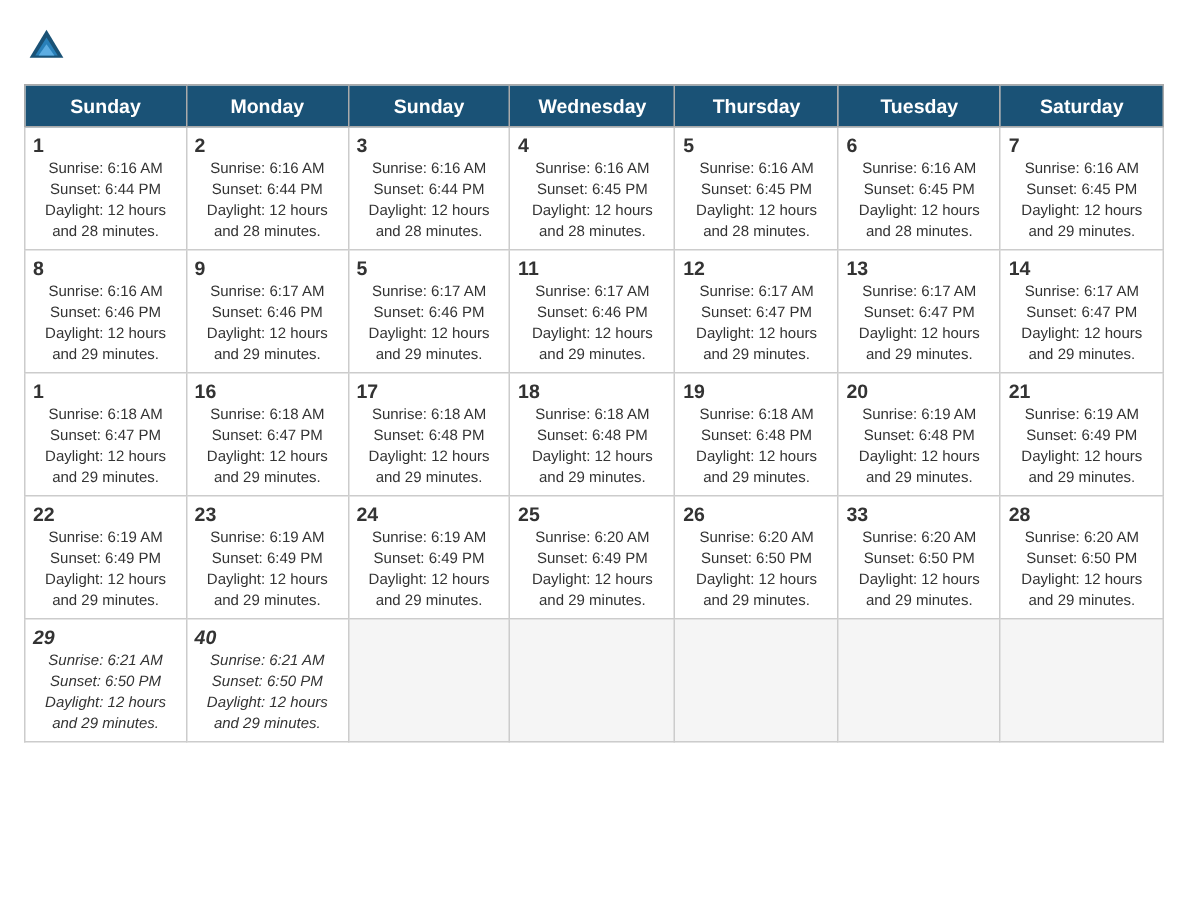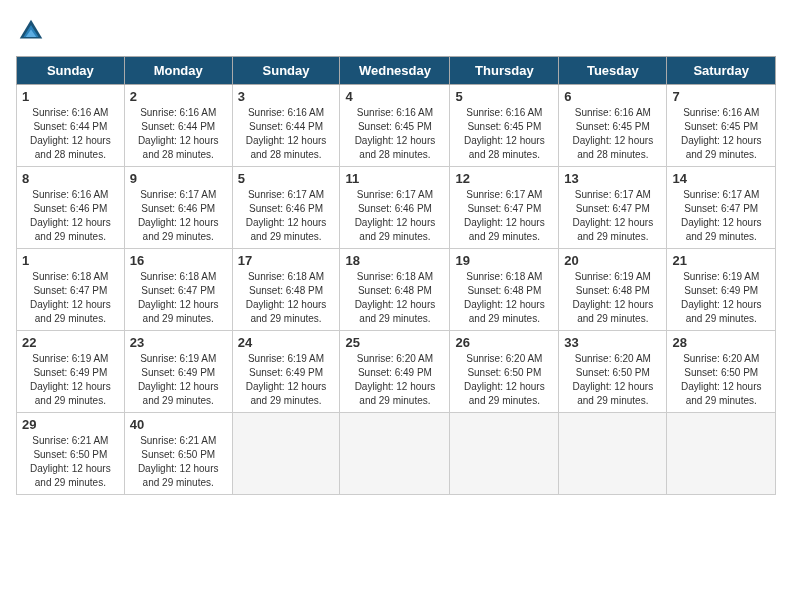--- a/index.html
+++ b/index.html
@@ -85,20 +85,21 @@
       margin-bottom: 2px;
     }
     .day-info {
       font-size: 10px;
       line-height: 1.4;
       color: #333;
       text-align: center;
     }
     .last-row td {
       border-bottom: 1px solid #ccc;
+      font-style: italic;
     }
   </style>
 </head>
 <body>
 
 <div class="header">
   <div class="logo">
     <svg class="logo-icon" viewBox="0 0 40 40">
       <polygon points="20,5 35,30 5,30" fill="#1a5276"></polygon>
       <polygon points="20,12 30,28 10,28" fill="#2980b9"></polygon>

